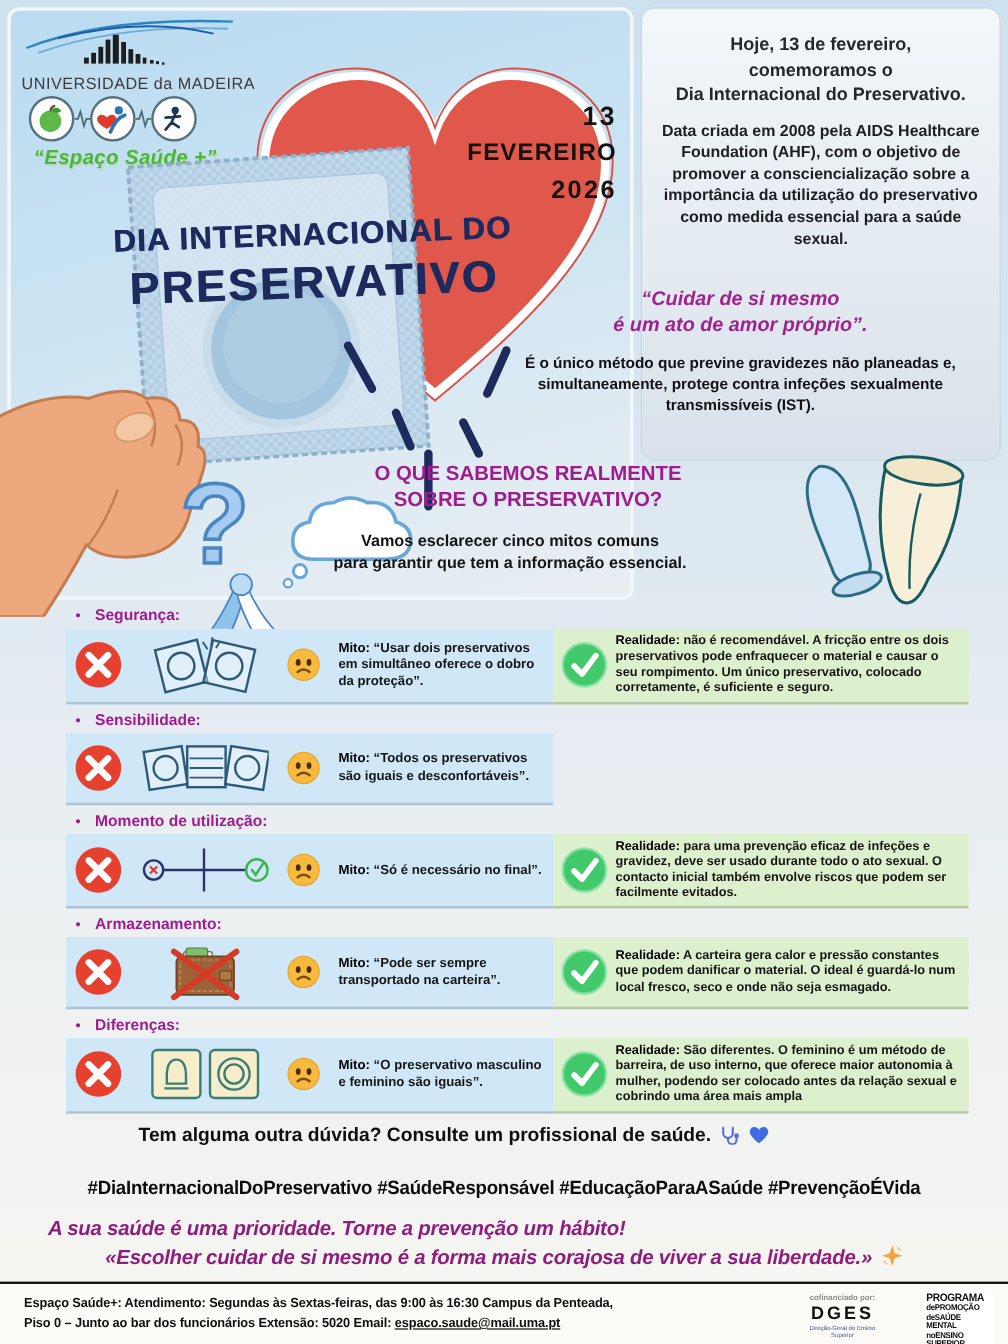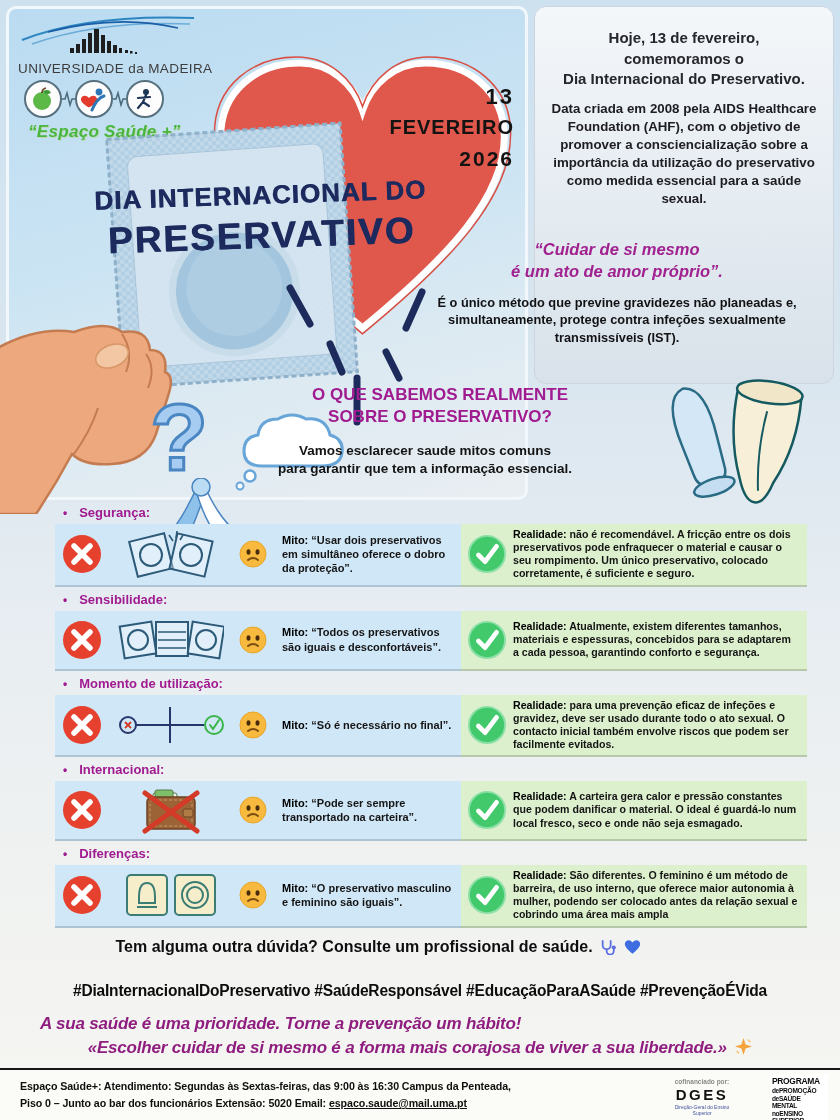--- a/index.html
+++ b/index.html
@@ -229,21 +229,21 @@
     <div>“Cuidar de si mesmo</div>
     <div>é um ato de amor próprio”.</div>
   </div>
   <div class="abs method">É o único método que previne gravidezes não planeadas e, simultaneamente, protege contra infeções sexualmente transmissíveis (IST).</div>
 
   <div class="abs sec-heading">
     <div>O QUE SABEMOS REALMENTE</div>
     <div>SOBRE O PRESERVATIVO?</div>
   </div>
   <div class="abs sec-sub">
-    <div>Vamos esclarecer saude mitos comuns</div>
+    <div>Vamos esclarecer cinco mitos comuns</div>
     <div>para garantir que tem a informação essencial.</div>
   </div>
 
   <svg class="abs condoms" viewBox="0 0 188 142">
     <g transform="translate(18,26) rotate(-18)">
       <path d="M30 0 Q52 4 48 55 L46 86 Q46 100 30 102 Q14 100 14 86 L12 55 Q8 4 30 0 Z" fill="#d3e7f6" stroke="#2a6b86" stroke-width="2.5"></path>
       <ellipse cx="30" cy="103" rx="21" ry="8" fill="#c4ddf0" stroke="#2a6b86" stroke-width="2.5"></ellipse>
     </g>
     <g transform="translate(96,2) rotate(8)">
       <path d="M8 14 Q5 62 22 102 Q30 124 40 124 Q50 124 56 102 Q75 62 72 14" fill="#f7efd8" stroke="#155a60" stroke-width="2.5"></path>
@@ -331,30 +331,20 @@
             <circle cx="14" cy="14" r="13" fill="#f7ba3e" stroke="#e8a52b"></circle>
             <ellipse cx="9.5" cy="12" rx="2" ry="2.8" fill="#4a2c0b"></ellipse>
               <ellipse cx="18.5" cy="12" rx="2" ry="2.8" fill="#4a2c0b"></ellipse>
             <path d="M9 20 Q14 16 19 20" stroke="#7a4b12" stroke-width="2" fill="none" stroke-linecap="round"></path>
           </svg>
           <div class="mito-text">
             <b class="lbl">Mito:</b>
             <span>“Todos os preservativos são iguais e desconfortáveis”.</span>
           </div>
         </div>
-        <div class="real-box">
-          <svg class="icon-check" width="40" height="40" viewBox="0 0 42 42">
-            <circle cx="21" cy="21" r="19" fill="#41c96b" stroke="#8ce0a8" stroke-width="2"></circle>
-            <path d="M12 22 L19 29 L31 13" stroke="#fff" stroke-width="5" fill="none" stroke-linecap="round" stroke-linejoin="round"></path>
-          </svg>
-          <div class="real-text">
-            <b class="lbl">Realidade:</b>
-            <span>Atualmente, existem diferentes tamanhos, materiais e espessuras, concebidos para se adaptarem a cada pessoa, garantindo conforto e segurança.</span>
-          </div>
-        </div>
       </div>
     </div>
 
     <div class="myth-block">
       <div class="topic">
         <span class="bullet">•</span>
         <span>Momento de utilização:</span>
       </div>
       <div class="pair">
         <div class="mito-box">
@@ -392,21 +382,21 @@
             <b class="lbl">Realidade:</b>
             <span>para uma prevenção eficaz de infeções e gravidez, deve ser usado durante todo o ato sexual. O contacto inicial também envolve riscos que podem ser facilmente evitados.</span>
           </div>
         </div>
       </div>
     </div>
 
     <div class="myth-block">
       <div class="topic">
         <span class="bullet">•</span>
-        <span>Internacional:</span>
+        <span>Armazenamento:</span>
       </div>
       <div class="pair">
         <div class="mito-box">
           <svg class="icon-x" width="42" height="42" viewBox="0 0 42 42">
             <circle cx="21" cy="21" r="19" fill="#e6402e"></circle>
               <path d="M13 13 L29 29 M29 13 L13 29" stroke="#fff" stroke-width="5.5" stroke-linecap="round"></path>
           </svg>
           <span class="illus">
             <svg width="64" height="50" viewBox="0 0 64 50">
               <rect x="14" y="8" width="24" height="8" rx="2" fill="#eef3e6" stroke="#567a4a"></rect>

